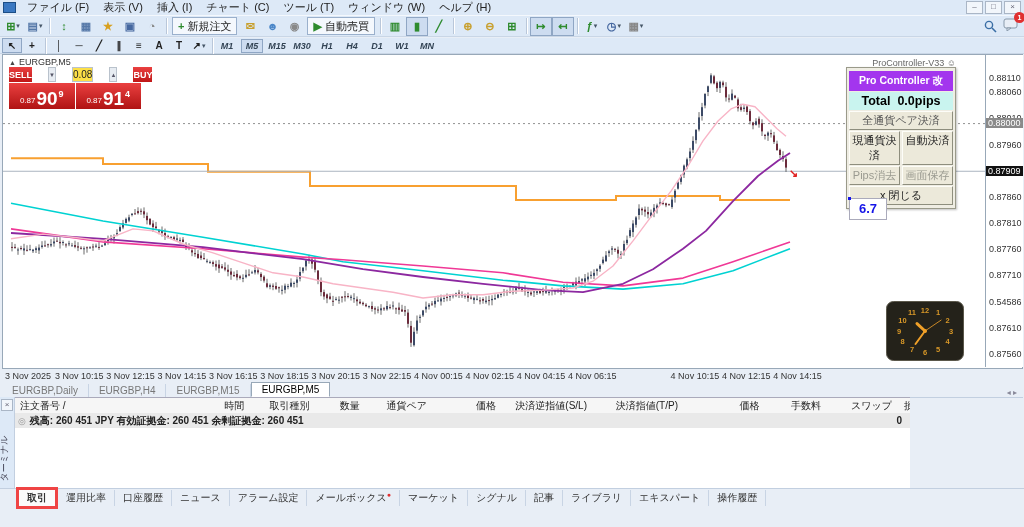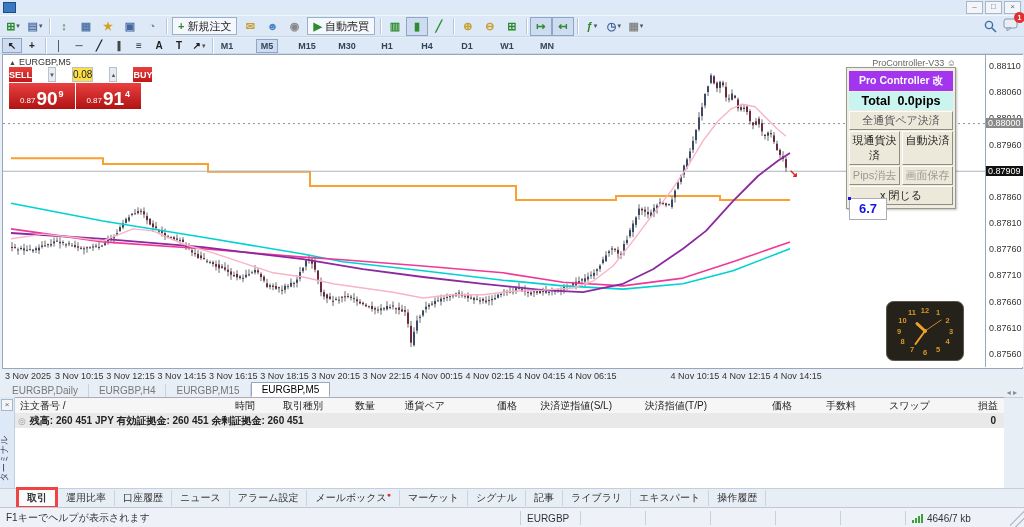--- a/index.html
+++ b/index.html
@@ -58,21 +58,21 @@
   .pipsbox i{position:absolute;left:-2px;top:-2px;width:3px;height:3px;background:#1515e8;}
   .clock{position:absolute;left:883px;top:246px;z-index:6;}
   
   .taxis{position:absolute;left:2px;top:368px;width:1021px;height:14px;background:#e8eef6;border-top:1px solid #98a8b8;font-size:9px;color:#333;}
   .taxis .tl{position:absolute;top:2px;transform:translateX(-50%);white-space:nowrap;}
   .charttabs{position:absolute;left:2px;top:382px;width:1021px;height:15px;display:flex;align-items:flex-end;font-size:10px;color:#777;background:#e8eef6;border-bottom:1px solid #c2cfe0;}
   .charttab{padding:1px 10px;border-right:1px solid #c8d4e4;cursor:default;}
   .charttab.active{background:#fff;border:1px solid #98a8b8;border-bottom:1px solid #fff;color:#000;}
   .tabscroll{margin-left:auto;padding-right:6px;font-size:8px;color:#889;}
   
-  .terminal{position:absolute;left:0;top:397px;width:1004px;height:91px;background:#fff;border-top:1px solid #aab;}
+  .terminal{position:absolute;left:0;top:397px;width:910px;height:91px;background:#fff;border-top:1px solid #aab;}
   .termside{position:absolute;left:0;top:0;width:14px;height:110px;background:#dde9f7;border-right:1px solid #c2cfe0;font-size:9px;color:#445;}
   .termside .x{display:block;text-align:center;font-size:8px;color:#667;border:1px solid #aab6c6;background:#f2f6fb;margin:2px 1px;height:10px;line-height:9px;}
   .termside .vtext{position:absolute;left:-26px;top:55px;transform:rotate(-90deg);transform-origin:center;width:60px;text-align:center;}
   .thead{position:absolute;left:14px;top:0;right:0;height:15px;display:flex;font-size:10px;color:#222;background:#f6f6f6;border-bottom:1px solid #d8d8d8;align-items:center;}
   .thead div{padding:0 6px;box-sizing:border-box;text-align:right;white-space:nowrap;overflow:hidden;}
   .thead div:first-child{text-align:left;}
   .balrow{position:absolute;left:14px;top:15px;right:0;height:15px;background:#e9e9e9;font-size:10px;font-weight:bold;display:flex;align-items:center;}
   .balrow .bico{color:#999;font-size:9px;margin:0 4px 0 4px;font-weight:normal;}
   .balrow .bright{margin-left:auto;padding-right:8px;}
   
@@ -88,20 +88,21 @@
   .grip{width:14px;height:100%;background:
     linear-gradient(135deg,transparent 50%,#b8c2d0 50%,#b8c2d0 55%,transparent 55%,transparent 70%,#b8c2d0 70%,#b8c2d0 75%,transparent 75%);}
 </style>
 </head>
 <body>
 
 <div id="app">
 
   <div class="menubar">
     <span class="appicon"></span>
+    <span id="menu-items"><span class="menu-item">ファイル (F)</span><span class="menu-item">表示 (V)</span><span class="menu-item">挿入 (I)</span><span class="menu-item">チャート (C)</span><span class="menu-item">ツール (T)</span><span class="menu-item">ウィンドウ (W)</span><span class="menu-item">ヘルプ (H)</span></span>
     <span class="wctrl">
       <span>–</span>
       <span>□</span>
       <span>×</span>
     </span>
   </div>
 
   <div class="toolbar1">
     <span class="tbico">
         <b style="color:#2e8b2e">⊞</b>
@@ -227,21 +228,21 @@
         <b>A</b>
       </span>
     <span class="tbico">
         <b>T</b>
       </span>
     <span class="tbico">
         <b>↗</b>
         <span class="dd">▾</span>
       </span>
     <span class="tbsep"></span>
-    <span id="tf-items" style="display:flex;gap:18px;">
+    <span id="tf-items" style="display:flex;gap:3px;font-style:italic;">
         <span class="tf">M1</span>
         <span class="tf active">M5</span>
         <span class="tf">M15</span>
         <span class="tf">M30</span>
         <span class="tf">H1</span>
         <span class="tf">H4</span>
         <span class="tf">D1</span>
         <span class="tf">W1</span>
         <span class="tf">MN</span>
       </span>
@@ -848,29 +849,29 @@
         <text x="13.0" y="32.6" font-size="7.5" font-weight="bold" fill="#d89828" text-anchor="middle">9</text>
         <text x="16.5" y="22.1" font-size="7.5" font-weight="bold" fill="#d89828" text-anchor="middle">10</text>
         <text x="26.0" y="14.4" font-size="7.5" font-weight="bold" fill="#d89828" text-anchor="middle">11</text>
         <line x1="39" y1="30" x2="31.0" y2="22.6" stroke="#f0a028" stroke-width="3" stroke-linecap="round"></line>
         <line x1="39" y1="30" x2="29.5" y2="43.0" stroke="#f0a028" stroke-width="2" stroke-linecap="round"></line>
         <line x1="39" y1="30" x2="55.1" y2="19.1" stroke="#f0a028" stroke-width="0.8" stroke-linecap="round"></line>
         <circle cx="39" cy="30" r="2" fill="#f0a028"></circle>
       </svg>
 
     <div class="paxis" id="paxis">
-        <span class="tick" style="top: 6px;">0.88110</span>
+        <span class="tick" style="top: 18px;">0.88110</span>
         <span class="tick" style="top: 32.1818px;">0.88060</span>
         <span class="tick" style="top: 58.3636px;">0.88010</span>
         <span class="tick" style="top: 84.5455px;">0.87960</span>
         <span class="tick" style="top: 136.909px; text-align: center;">0.87860</span>
         <span class="tick" style="top: 163.091px;">0.87810</span>
         <span class="tick" style="top: 189.273px;">0.87760</span>
         <span class="tick" style="top: 215.455px;">0.87710</span>
-        <span class="tick" style="top: 241.636px;">0.87660</span>
+        <span class="tick" style="top: 241.636px;">0.54586</span>
         <span class="tick" style="top: 267.818px;">0.87610</span>
         <span class="tick" style="top: 294px;">0.87560</span>
         <span class="tag" style="top: 63.1px; background: rgb(138, 138, 138);">0.88000</span>
         <span class="tag" style="top: 110.751px; background: rgb(17, 17, 17);">0.87909</span>
       </div>
   </div>
 
   <div class="taxis" id="taxis">
       <span class="tl" style="left: 26px;">3 Nov 2025</span>
       <span class="tl" style="left: 77.3px;">3 Nov 10:15</span>
@@ -932,32 +933,13 @@
       <span class="termtab">アラーム設定</span>
       <span class="termtab">メールボックス<span class="maildot">●</span></span>
       <span class="termtab">マーケット</span>
       <span class="termtab">シグナル</span>
       <span class="termtab">記事</span>
       <span class="termtab">ライブラリ</span>
       <span class="termtab">エキスパート</span>
       <span class="termtab">操作履歴</span>
     </div>
 
-  <div class="statusbar">
-    <span style="flex:1;padding-left:6px;">F1キーでヘルプが表示されます</span>
-    <span class="scell" style="width:60px;">EURGBP</span>
-    <span class="scell" style="width:65px;"></span>
-    <span class="scell" style="width:65px;"></span>
-    <span class="scell" style="width:65px;"></span>
-    <span class="scell" style="width:65px;"></span>
-    <span class="scell" style="width:65px;"></span>
-    <span class="scell" style="width:105px;">
-      <span class="sbars">
-          <i style="height:3px"></i>
-          <i style="height:5px"></i>
-          <i style="height:7px"></i>
-          <i style="height:9px"></i>
-        </span>
-      <span>4646/7 kb</span>
-    </span>
-    <span class="grip"></span>
-  </div>
 </div>
 
 </body></html>

